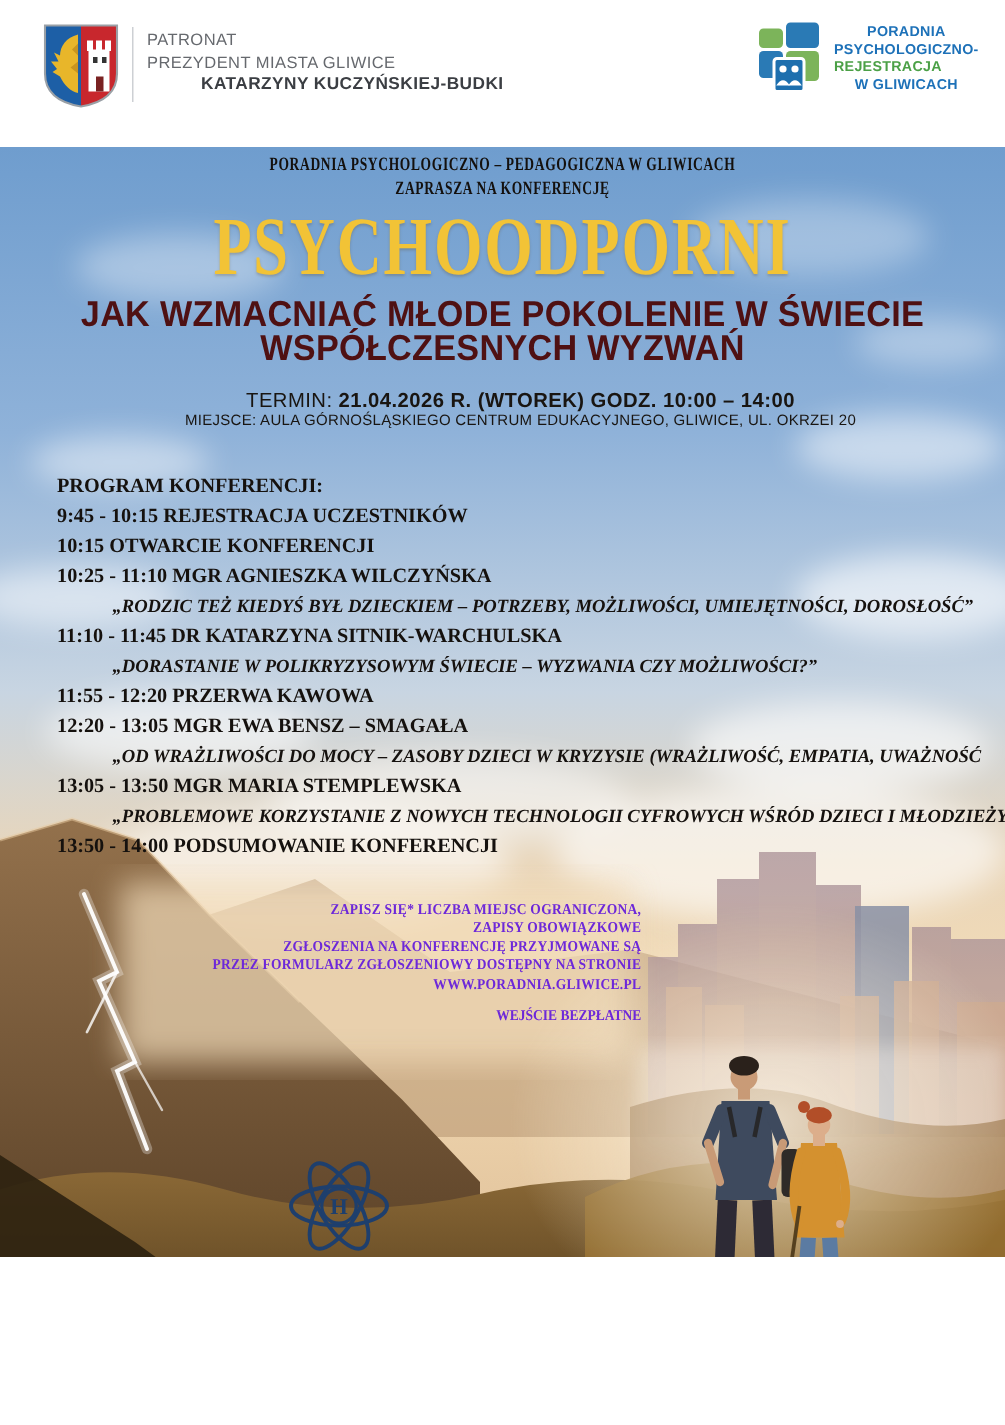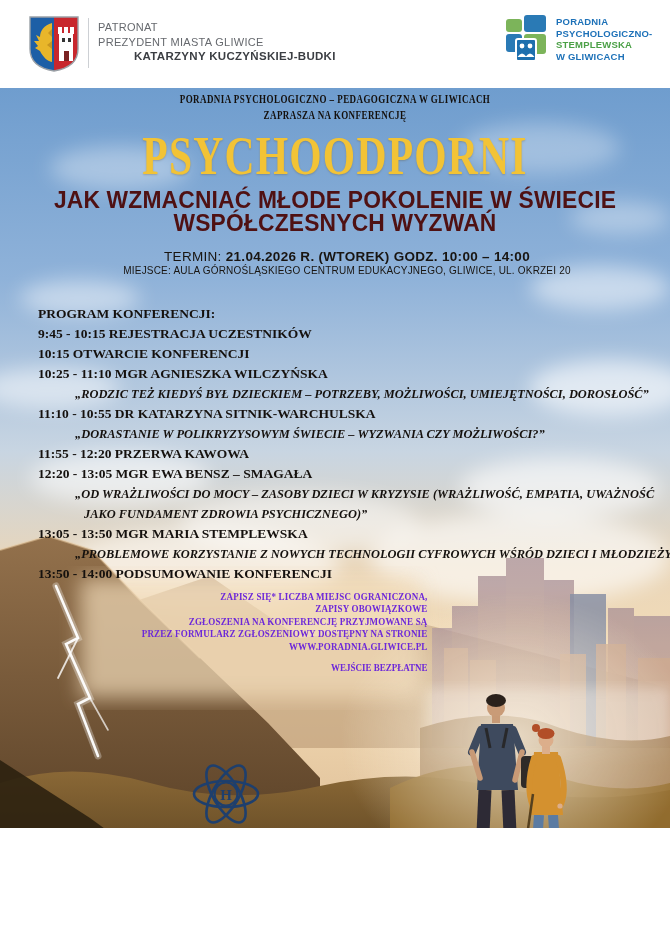--- a/index.html
+++ b/index.html
@@ -8,25 +8,25 @@
 
   
   .topbar{position:absolute;top:0;left:0;width:615px;height:85px;background:#ffffff;z-index:6;}
   .crest{position:absolute;left:28px;top:15px;}
   .divider{position:absolute;left:88px;top:18px;width:1px;height:50px;background:#cdd0d4;}
   .patron-text{position:absolute;left:98px;top:20px;line-height:14.5px;}
   .patron-text .l{font-size:11px;color:#66696e;letter-spacing:.3px;}
   .patron-text .l.bold{font-size:11.5px;color:#3b3e43;font-weight:bold;padding-left:36px;}
   .ppp-icon{position:absolute;left:504px;top:12px;}
   .ppp-text{position:absolute;left:556px;top:16px;line-height:11.5px;font-weight:bold;font-size:9.5px;letter-spacing:.2px;}
-  .ppp-text .blue{color:#1d71b8;}
+  .ppp-text .blue{color:#1d71b8;text-align:center;}
   .ppp-text .green{color:#4ba046;}
 
   
-  .art{position:absolute;top:88px;left:0;width:670px;height:740px;overflow:hidden;}
+  .art{position:absolute;top:98px;left:0;width:670px;height:740px;overflow:hidden;}
   .bg{position:absolute;top:0;left:0;}
   .overlay{position:absolute;z-index:3;}
 
   .invite{top:4px;left:0;width:670px;text-align:center;color:#14100d;
           font-family:"Liberation Serif",serif;font-weight:bold;line-height:15.5px;}
   .invite .ln{display:block;font-size:12.5px;transform:scaleX(.72);transform-origin:50% 50%;letter-spacing:.6px;}
 
   .title{top:41px;left:0;width:670px;text-align:center;margin:0;
          font-family:"Liberation Serif",serif;font-weight:bold;font-size:52px;line-height:54px;
          color:#f2c336;letter-spacing:1.5px;transform:scale(.8,1.06);transform-origin:50% 50%;
@@ -105,21 +105,21 @@
       <rect x="20" y="22" width="22" height="20" rx="3" fill="#7cb45a"></rect>
       <rect x="12" y="27" width="20" height="22" rx="2" fill="#1d6fae" stroke="#ffffff" stroke-width="2"></rect>
       <circle cx="18" cy="34" r="2.4" fill="#ffffff"></circle>
         <circle cx="26" cy="34" r="2.4" fill="#ffffff"></circle>
       <path d="M13.5,45 Q18,38 22.5,45 Z" fill="#ffffff"></path>
         <path d="M21.5,45 Q26,38 30.5,45 Z" fill="#ffffff"></path>
     </svg>
     <div class="ppp-text">
       <div class="blue">PORADNIA</div>
       <div class="blue">PSYCHOLOGICZNO-</div>
-      <div class="green">STEMPLEWSKA</div>
+      <div class="green">REJESTRACJA</div>
       <div class="blue">W GLIWICACH</div>
     </div>
   </header>
 
   <div class="art">
 
     <svg class="bg" width="670" height="865" viewBox="0 0 670 865">
       <defs>
         <linearGradient id="sky" x1="0" y1="0" x2="0" y2="1">
           <stop offset="0" stop-color="#6f9dce"></stop>
@@ -289,26 +289,25 @@
     </div>
 
     <div class="overlay program">
       <div class="program-line session">PROGRAM KONFERENCJI:</div>
       <div>
 
       <div class="program-line session">9:45 - 10:15 REJESTRACJA UCZESTNIKÓW</div>
           <div class="program-line session">10:15 OTWARCIE KONFERENCJI</div>
           <div class="program-line session">10:25 - 11:10 MGR AGNIESZKA WILCZYŃSKA</div>
           <div class="program-line quote">„RODZIC TEŻ KIEDYŚ BYŁ DZIECKIEM – POTRZEBY, MOŻLIWOŚCI, UMIEJĘTNOŚCI, DOROSŁOŚĆ”</div>
-          <div class="program-line session">11:10 - 10:55 DR KATARZYNA SITNIK-WARCHULSKA</div>
+          <div class="program-line session">11:10 - 11:45 DR KATARZYNA SITNIK-WARCHULSKA</div>
           <div class="program-line quote">„DORASTANIE W POLIKRYZYSOWYM ŚWIECIE – WYZWANIA CZY MOŻLIWOŚCI?”</div>
           <div class="program-line session">11:55 - 12:20 PRZERWA KAWOWA</div>
           <div class="program-line session">12:20 - 13:05 MGR EWA BENSZ – SMAGAŁA</div>
           <div class="program-line quote">„OD WRAŻLIWOŚCI DO MOCY – ZASOBY DZIECI W KRYZYSIE (WRAŻLIWOŚĆ, EMPATIA, UWAŻNOŚĆ</div>
-          <div class="program-line quote2">JAKO FUNDAMENT ZDROWIA PSYCHICZNEGO)”</div>
           <div class="program-line session">13:05 - 13:50 MGR MARIA STEMPLEWSKA</div>
           <div class="program-line quote">„PROBLEMOWE KORZYSTANIE Z NOWYCH TECHNOLOGII CYFROWYCH WŚRÓD DZIECI I MŁODZIEŻY”</div>
           <div class="program-line session">13:50 - 14:00 PODSUMOWANIE KONFERENCJI</div>
         </div>
     </div>
 
     <div class="overlay registration">
       <div>
 
       <span class="reg-line">ZAPISZ SIĘ* LICZBA MIEJSC OGRANICZONA,</span>

